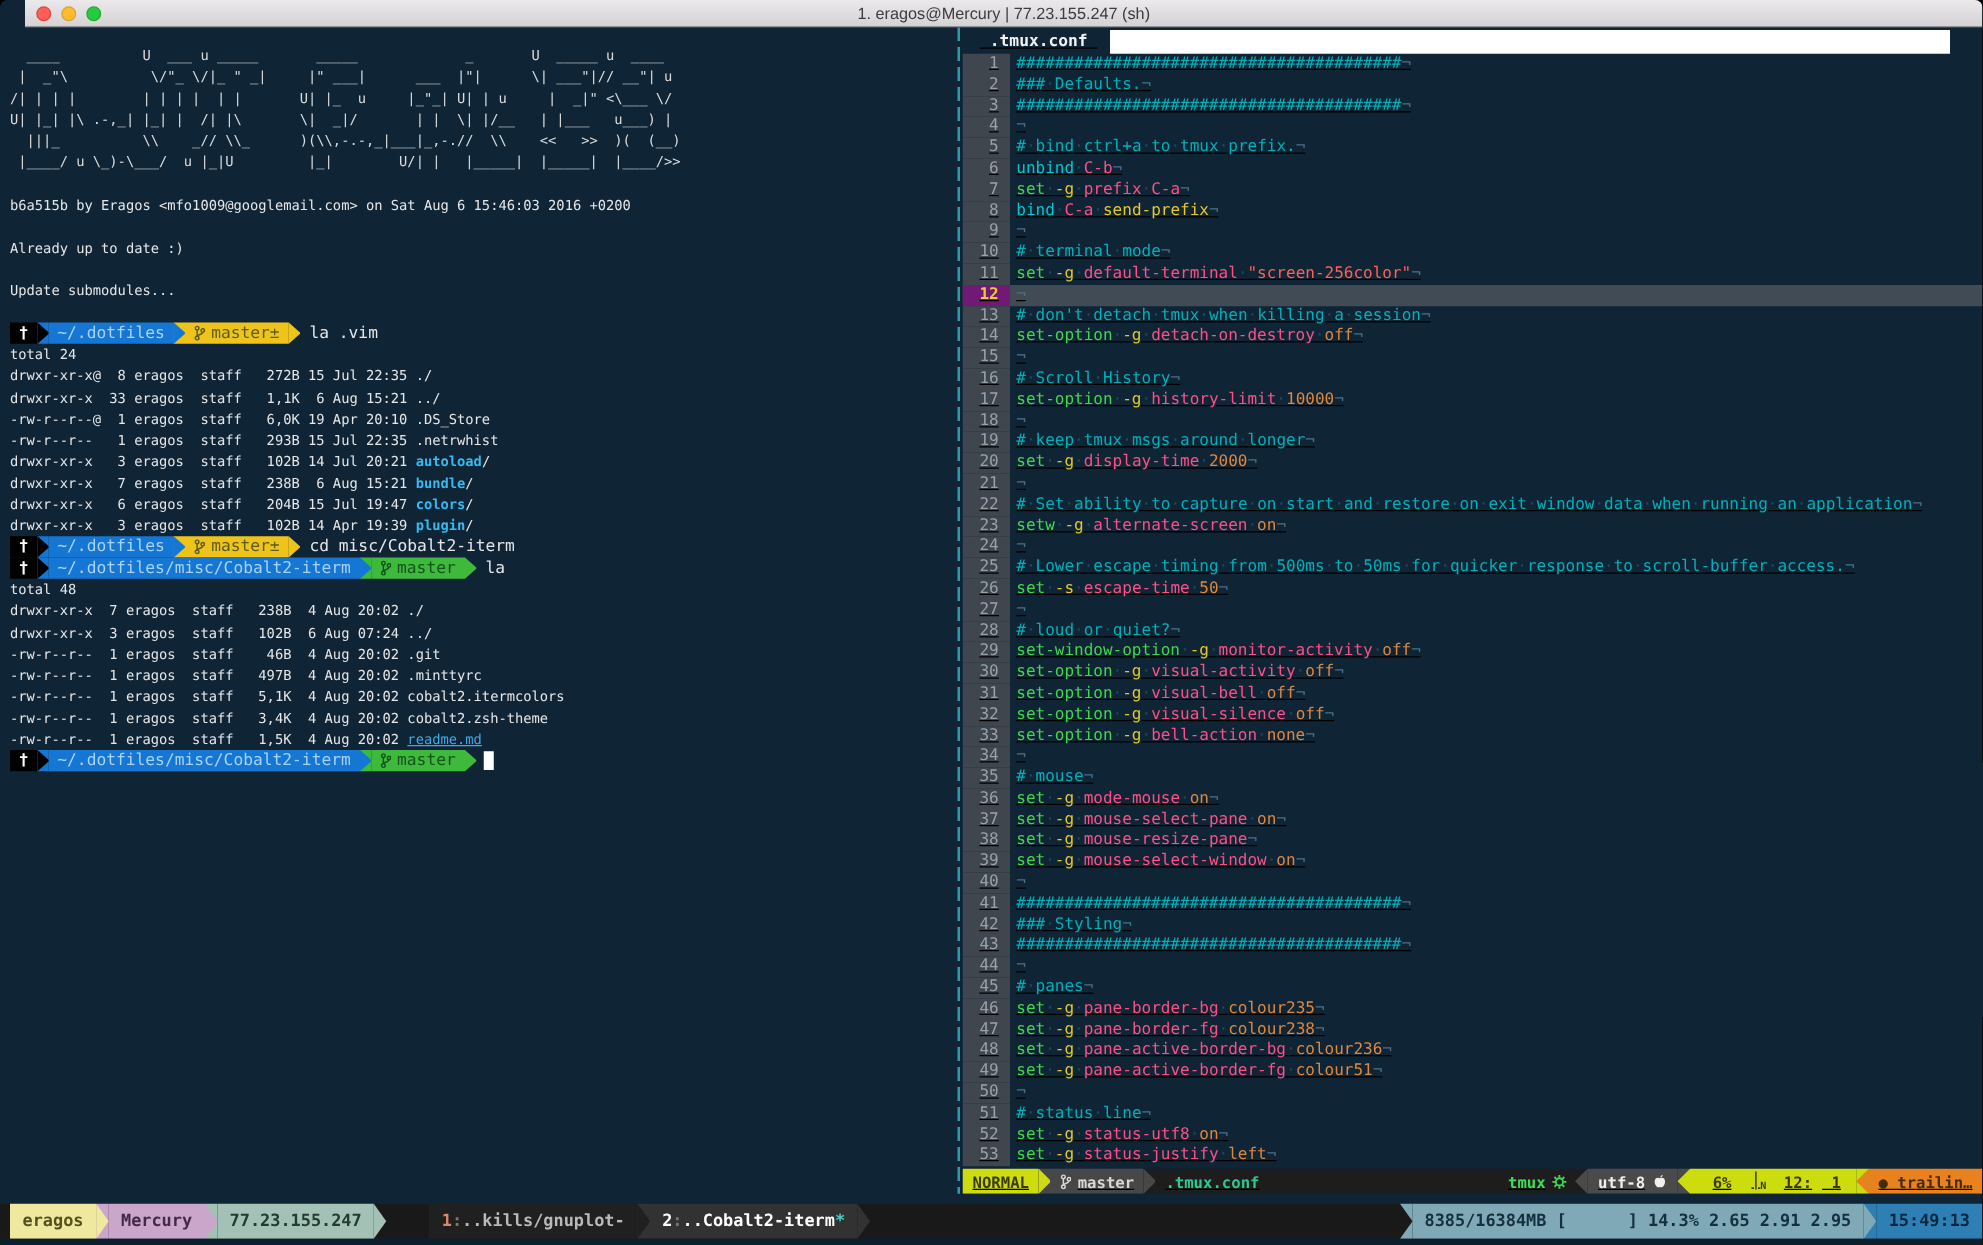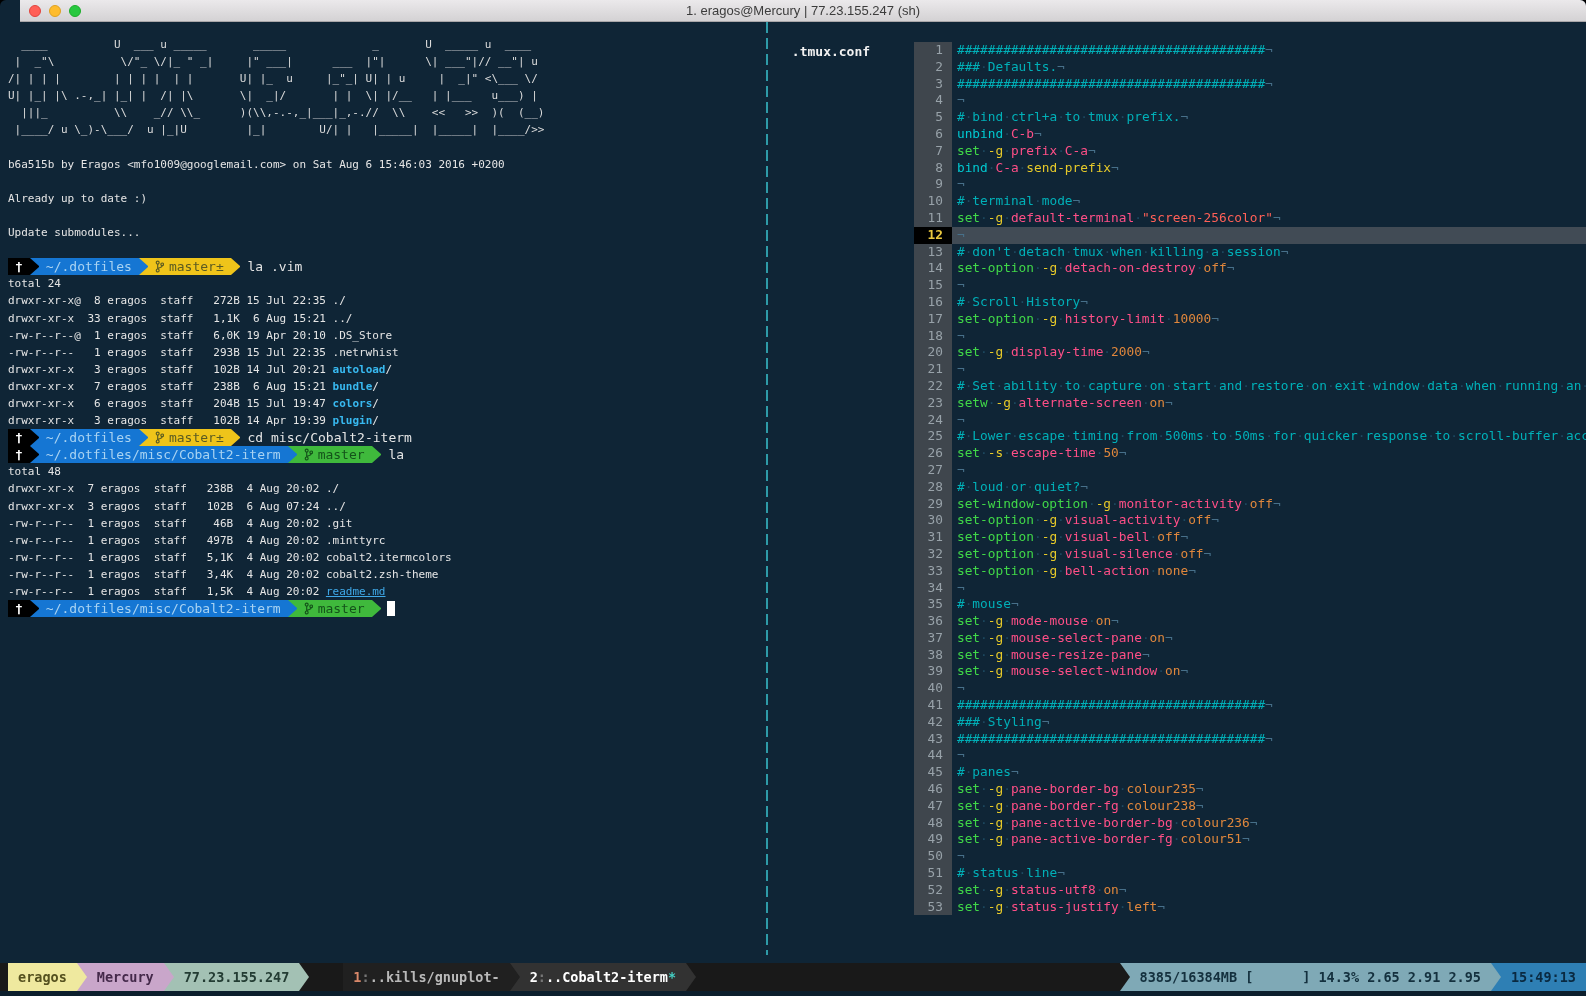--- a/index.html
+++ b/index.html
@@ -14,34 +14,34 @@
   .light.r { background:#ff5f57; border:1px solid #e0443e; }
   .light.y { background:#febc2e; border:1px solid #dea123; }
   .light.g { background:#28c840; border:1px solid #1dad2b; }
   .title { position:absolute; left:0; right:0; text-align:center; font-family:"Liberation Sans",sans-serif; font-size:13px; color:#3c3c3c; }
 
   
   .terminal { flex:1; display:flex; position:relative; background:#0f2536; }
   .pane-left { width:764px; flex:none; padding:14px 0 0 8px; color:#e6e6e6; font-size:13px; }
   .lrow { height:17.1px; line-height:17.1px; white-space:pre; font-size:11px; }
   .divider { width:6px; flex:none; background:repeating-linear-gradient(180deg,#2e9ba8 0 11px, transparent 11px 16px); background-size:2px 100%; background-repeat:repeat-y; background-position:2px 0; }
-  .pane-right { flex:1; display:flex; flex-direction:row; padding-top:20px; overflow:hidden; }
+  .pane-right { flex:1; display:flex; flex-direction:column; padding-top:2px; overflow:hidden;text-decoration:underline; }
 
   
   .tabline { height:19px; display:flex; align-items:stretch; flex:none; }
   .tab-label { color:#f2f2f2; font-weight:bold; font-size:13px; line-height:19px; padding:0 10px 0 14px; white-space:pre; }
   .tab-fill { flex:1; background:#ffffff; margin-right:26px; }
 
   
   .buffer { flex:none; }
   .vrow { display:flex; height:16.8px; line-height:16.8px; font-size:12.8px; white-space:pre; }
   .gut { width:38px; flex:none; background:#3f464d; color:#98a2a9; text-align:right; padding-right:9px; }
   .code { flex:1; color:#e6e6e6; padding-left:5px; }
   .vrow.cur { background:#414b55; }
-  .vrow.cur .gut { background:#000000; color:#eac93f; font-weight:bold; }
+  .vrow.cur .gut { background:#701a75; color:#eac93f; font-weight:bold; }
   .c { color:#00b0b8; } .k { color:#40d848; } .b { color:#00c8d0; }
   .f { color:#e6c929; } .o { color:#ff4f87; } .s { color:#ff6057; } .v { color:#e0873c; }
   .sp { color:#1e4a61; } .eol { color:#47708a; }
 
   
   .seg { display:inline-flex; align-items:center; height:100%; padding:0 8px; white-space:pre; }
   .pl  { display:inline-block; width:0; height:100%; border-top:9px solid transparent; border-bottom:9px solid transparent; border-left:9px solid transparent; }
   .pr  { display:inline-block; width:0; height:100%; border-top:10px solid transparent; border-bottom:10px solid transparent; border-right:10px solid transparent; }
   .prompt-line { display:flex; align-items:center; height:17.1px; font-size:13px; white-space:pre; }
   .prompt-line .seg { height:17.1px; padding:0 7px; }
@@ -160,20 +160,21 @@
           <div class="vrow"><span class="gut">9</span><span class="code"><span class="eol">¬</span></span></div>
           <div class="vrow"><span class="gut">10</span><span class="code"><span class="c">#<span class="sp">·</span>terminal<span class="sp">·</span>mode</span><span class="eol">¬</span></span></div>
           <div class="vrow"><span class="gut">11</span><span class="code"><span class="k">set</span><span class="sp">·</span><span class="f">-g</span><span class="sp">·</span><span class="o">default-terminal</span><span class="sp">·</span><span class="s">"screen-256color"</span><span class="eol">¬</span></span></div>
           <div class="vrow cur"><span class="gut">12</span><span class="code"><span class="eol">¬</span></span></div>
           <div class="vrow"><span class="gut">13</span><span class="code"><span class="c">#<span class="sp">·</span>don't<span class="sp">·</span>detach<span class="sp">·</span>tmux<span class="sp">·</span>when<span class="sp">·</span>killing<span class="sp">·</span>a<span class="sp">·</span>session</span><span class="eol">¬</span></span></div>
           <div class="vrow"><span class="gut">14</span><span class="code"><span class="k">set-option</span><span class="sp">·</span><span class="f">-g</span><span class="sp">·</span><span class="o">detach-on-destroy</span><span class="sp">·</span><span class="v">off</span><span class="eol">¬</span></span></div>
           <div class="vrow"><span class="gut">15</span><span class="code"><span class="eol">¬</span></span></div>
           <div class="vrow"><span class="gut">16</span><span class="code"><span class="c">#<span class="sp">·</span>Scroll<span class="sp">·</span>History</span><span class="eol">¬</span></span></div>
           <div class="vrow"><span class="gut">17</span><span class="code"><span class="k">set-option</span><span class="sp">·</span><span class="f">-g</span><span class="sp">·</span><span class="o">history-limit</span><span class="sp">·</span><span class="v">10000</span><span class="eol">¬</span></span></div>
           <div class="vrow"><span class="gut">18</span><span class="code"><span class="eol">¬</span></span></div>
+          <div class="vrow"><span class="gut">19</span><span class="code"><span class="c">#<span class="sp">·</span>keep<span class="sp">·</span>tmux<span class="sp">·</span>msgs<span class="sp">·</span>around<span class="sp">·</span>longer</span><span class="eol">¬</span></span></div>
           <div class="vrow"><span class="gut">20</span><span class="code"><span class="k">set</span><span class="sp">·</span><span class="f">-g</span><span class="sp">·</span><span class="o">display-time</span><span class="sp">·</span><span class="v">2000</span><span class="eol">¬</span></span></div>
           <div class="vrow"><span class="gut">21</span><span class="code"><span class="eol">¬</span></span></div>
           <div class="vrow"><span class="gut">22</span><span class="code"><span class="c">#<span class="sp">·</span>Set<span class="sp">·</span>ability<span class="sp">·</span>to<span class="sp">·</span>capture<span class="sp">·</span>on<span class="sp">·</span>start<span class="sp">·</span>and<span class="sp">·</span>restore<span class="sp">·</span>on<span class="sp">·</span>exit<span class="sp">·</span>window<span class="sp">·</span>data<span class="sp">·</span>when<span class="sp">·</span>running<span class="sp">·</span>an<span class="sp">·</span>application</span><span class="eol">¬</span></span></div>
           <div class="vrow"><span class="gut">23</span><span class="code"><span class="k">setw</span><span class="sp">·</span><span class="f">-g</span><span class="sp">·</span><span class="o">alternate-screen</span><span class="sp">·</span><span class="v">on</span><span class="eol">¬</span></span></div>
           <div class="vrow"><span class="gut">24</span><span class="code"><span class="eol">¬</span></span></div>
           <div class="vrow"><span class="gut">25</span><span class="code"><span class="c">#<span class="sp">·</span>Lower<span class="sp">·</span>escape<span class="sp">·</span>timing<span class="sp">·</span>from<span class="sp">·</span>500ms<span class="sp">·</span>to<span class="sp">·</span>50ms<span class="sp">·</span>for<span class="sp">·</span>quicker<span class="sp">·</span>response<span class="sp">·</span>to<span class="sp">·</span>scroll-buffer<span class="sp">·</span>access.</span><span class="eol">¬</span></span></div>
           <div class="vrow"><span class="gut">26</span><span class="code"><span class="k">set</span><span class="sp">·</span><span class="f">-s</span><span class="sp">·</span><span class="o">escape-time</span><span class="sp">·</span><span class="v">50</span><span class="eol">¬</span></span></div>
           <div class="vrow"><span class="gut">27</span><span class="code"><span class="eol">¬</span></span></div>
           <div class="vrow"><span class="gut">28</span><span class="code"><span class="c">#<span class="sp">·</span>loud<span class="sp">·</span>or<span class="sp">·</span>quiet?</span><span class="eol">¬</span></span></div>
           <div class="vrow"><span class="gut">29</span><span class="code"><span class="k">set-window-option</span><span class="sp">·</span><span class="f">-g</span><span class="sp">·</span><span class="o">monitor-activity</span><span class="sp">·</span><span class="v">off</span><span class="eol">¬</span></span></div>

